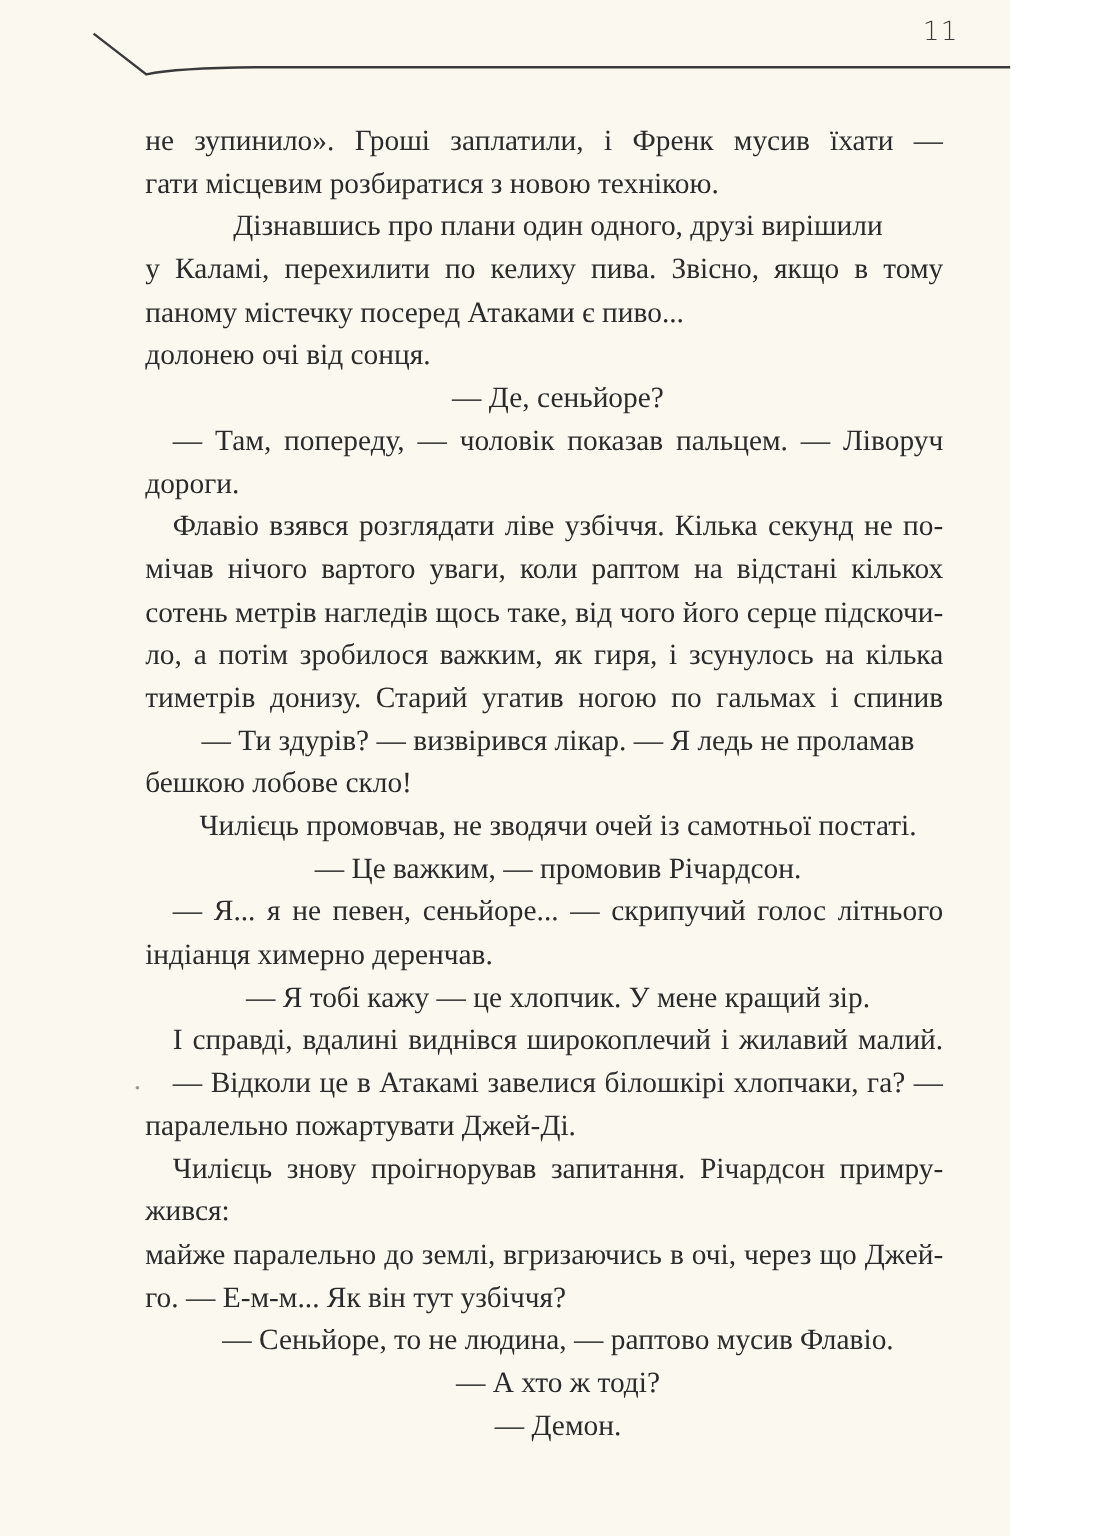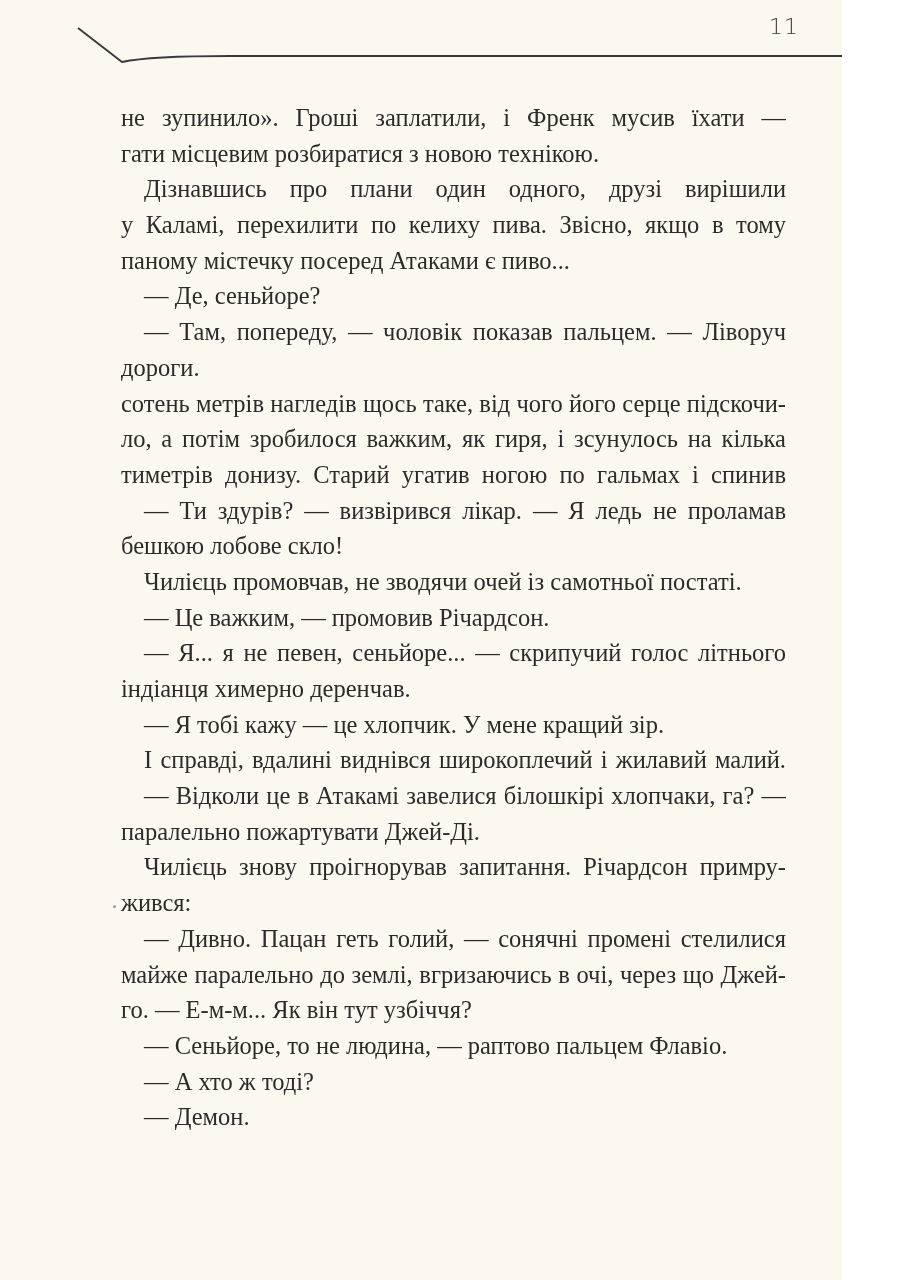--- a/index.html
+++ b/index.html
@@ -53,20 +53,21 @@
       height: 35.7px;
     }
     .line.justify {
       text-align: justify;
       text-align-last: justify;
       white-space: normal;
       overflow: hidden;
     }
     .line.indent {
       padding-left: 23px;
+      text-align: center;
     }
     .scan-mark {
       position: absolute;
       left: 113px;
       top: 905px;
       width: 3px;
       height: 3px;
       border-radius: 50%;
       background: #9a9a9a;
     }
@@ -79,39 +80,41 @@
     <path d="M78 28 L122 62 Q150 56 230 56 L842 56" fill="none" stroke="#3a3a3a" stroke-width="2"></path>
   </svg>
   <div class="page-number">11</div>
 
   <div class="text-block" id="text-block">
       <span class="line justify">не зупинило». Гроші заплатили, і Френк мусив їхати — допома-</span>
       <span class="line">гати місцевим розбиратися з новою технікою.</span>
       <span class="line indent justify">Дізнавшись про плани один одного, друзі вирішили здибатись</span>
       <span class="line justify">у Каламі, перехилити по келиху пива. Звісно, якщо в тому задри-</span>
       <span class="line">паному містечку посеред Атаками є пиво...</span>
+      <span class="line">долонею очі від сонця.</span>
       <span class="line indent">— Де, сеньйоре?</span>
       <span class="line indent justify">— Там, попереду, — чоловік показав пальцем. — Ліворуч</span>
       <span class="line">дороги.</span>
+      <span class="line indent justify">Флавіо взявся розглядати ліве узбіччя. Кілька секунд не по-</span>
+      <span class="line justify">мічав нічого вартого уваги, коли раптом на відстані кількох</span>
       <span class="line justify">сотень метрів нагледів щось таке, від чого його серце підскочи-</span>
       <span class="line justify">ло, а потім зробилося важким, як гиря, і зсунулось на кілька сан-</span>
       <span class="line justify">тиметрів донизу. Старий угатив ногою по гальмах і спинив джип.</span>
       <span class="line indent justify">— Ти здурів? — визвірився лікар. — Я ледь не проламав дов-</span>
       <span class="line">бешкою лобове скло!</span>
       <span class="line indent">Чилієць промовчав, не зводячи очей із самотньої постаті.</span>
       <span class="line indent">— Це важким, — промовив Річардсон.</span>
       <span class="line indent justify">— Я... я не певен, сеньйоре... — скрипучий голос літнього</span>
       <span class="line">індіанця химерно деренчав.</span>
       <span class="line indent">— Я тобі кажу — це хлопчик. У мене кращий зір.</span>
       <span class="line indent justify">І справді, вдалині виднівся широкоплечий і жилавий малий.</span>
       <span class="line indent justify">— Відколи це в Атакамі завелися білошкірі хлопчаки, га? —</span>
       <span class="line">паралельно пожартувати Джей-Ді.</span>
       <span class="line indent justify">Чилієць знову проігнорував запитання. Річардсон примру-</span>
       <span class="line">жився:</span>
-      <span class="line indent justify">— Дивно. Пацан геть голий, — сонячні промені стелилися</span>
       <span class="line justify">майже паралельно до землі, вгризаючись в очі, через що Джей-</span>
       <span class="line">го. — Е-м-м... Як він тут узбіччя?</span>
-      <span class="line indent">— Сеньйоре, то не людина, — раптово пальцем Флавіо.</span>
+      <span class="line indent">— Сеньйоре, то не людина, — раптово мусив Флавіо.</span>
       <span class="line indent">— А хто ж тоді?</span>
       <span class="line indent">— Демон.</span>
     </div>
   <div class="scan-mark"></div>
 </div>
 
 </body></html>

